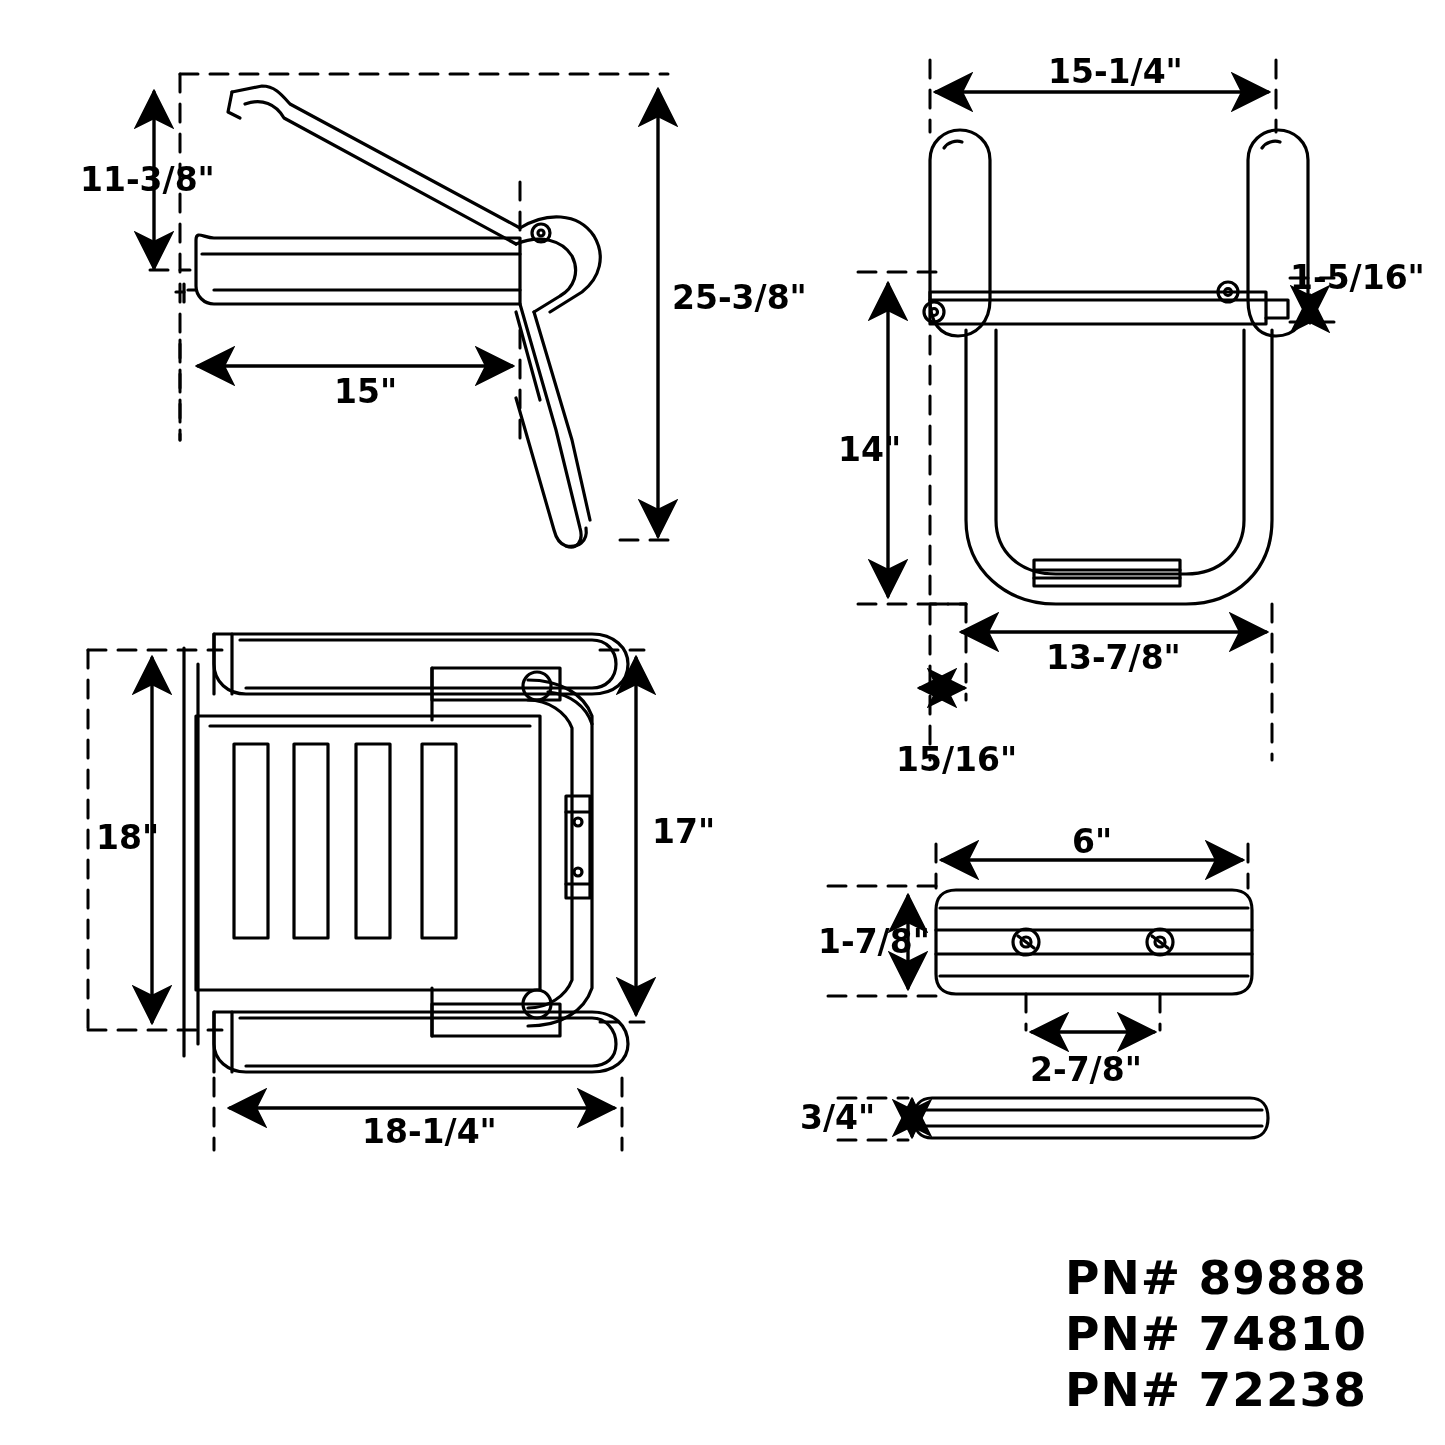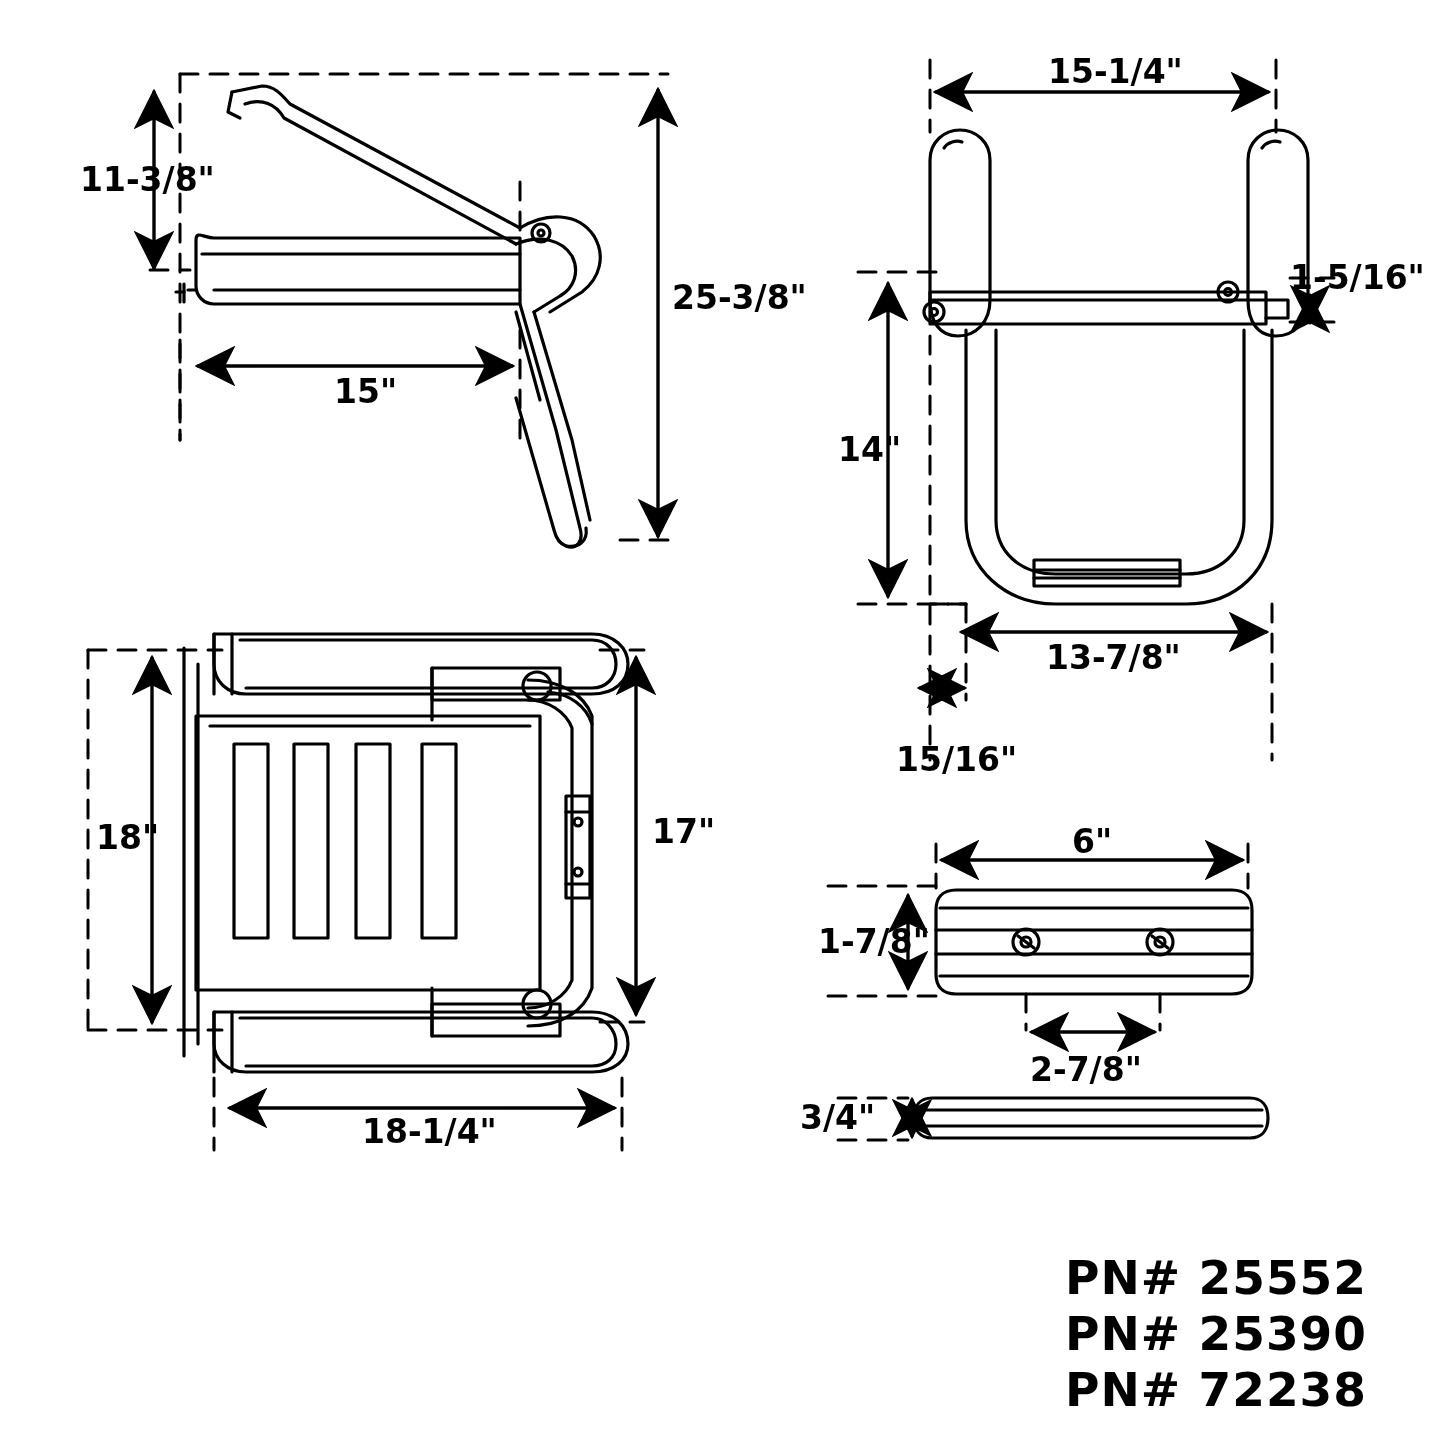--- a/index.html
+++ b/index.html
@@ -271,18 +271,18 @@
   <div class="dimtext" style="left:96px; top:818px; font-size:33px;">18"</div>
   <div class="dimtext" style="left:652px; top:812px; font-size:33px;">17"</div>
   <div class="dimtext" style="left:362px; top:1112px; font-size:33px;">18-1/4"</div>
 
   <div class="dimtext" style="left:1072px; top:822px; font-size:33px;">6"</div>
   <div class="dimtext" style="left:818px; top:922px; font-size:33px;">1-7/8"</div>
   <div class="dimtext" style="left:1030px; top:1050px; font-size:33px;">2-7/8"</div>
   <div class="dimtext" style="left:800px; top:1098px; font-size:33px;">3/4"</div>
 
   <div class="pn-block">
-    <span class="pn-line">PN# 25552</span>
-    <span class="pn-line">PN# 25390</span>
+    <span class="pn-line">PN# 89888</span>
+    <span class="pn-line">PN# 74810</span>
     <span class="pn-line">PN# 72238</span>
   </div>
 
 </div>
 
 </body></html>

